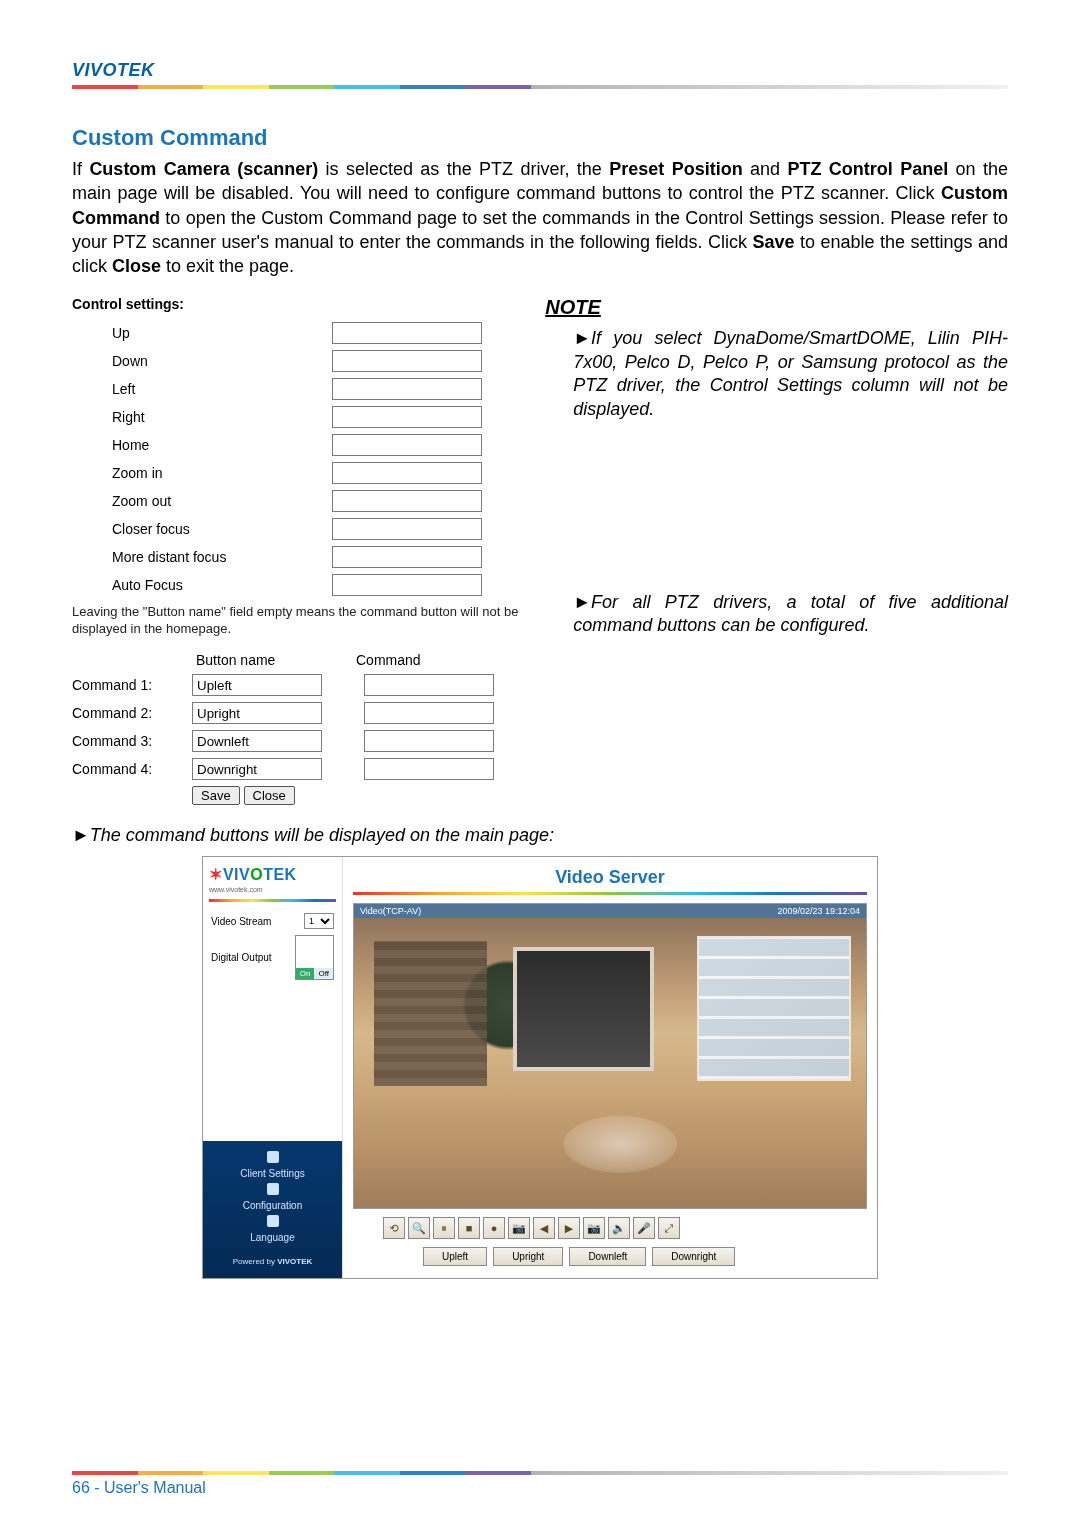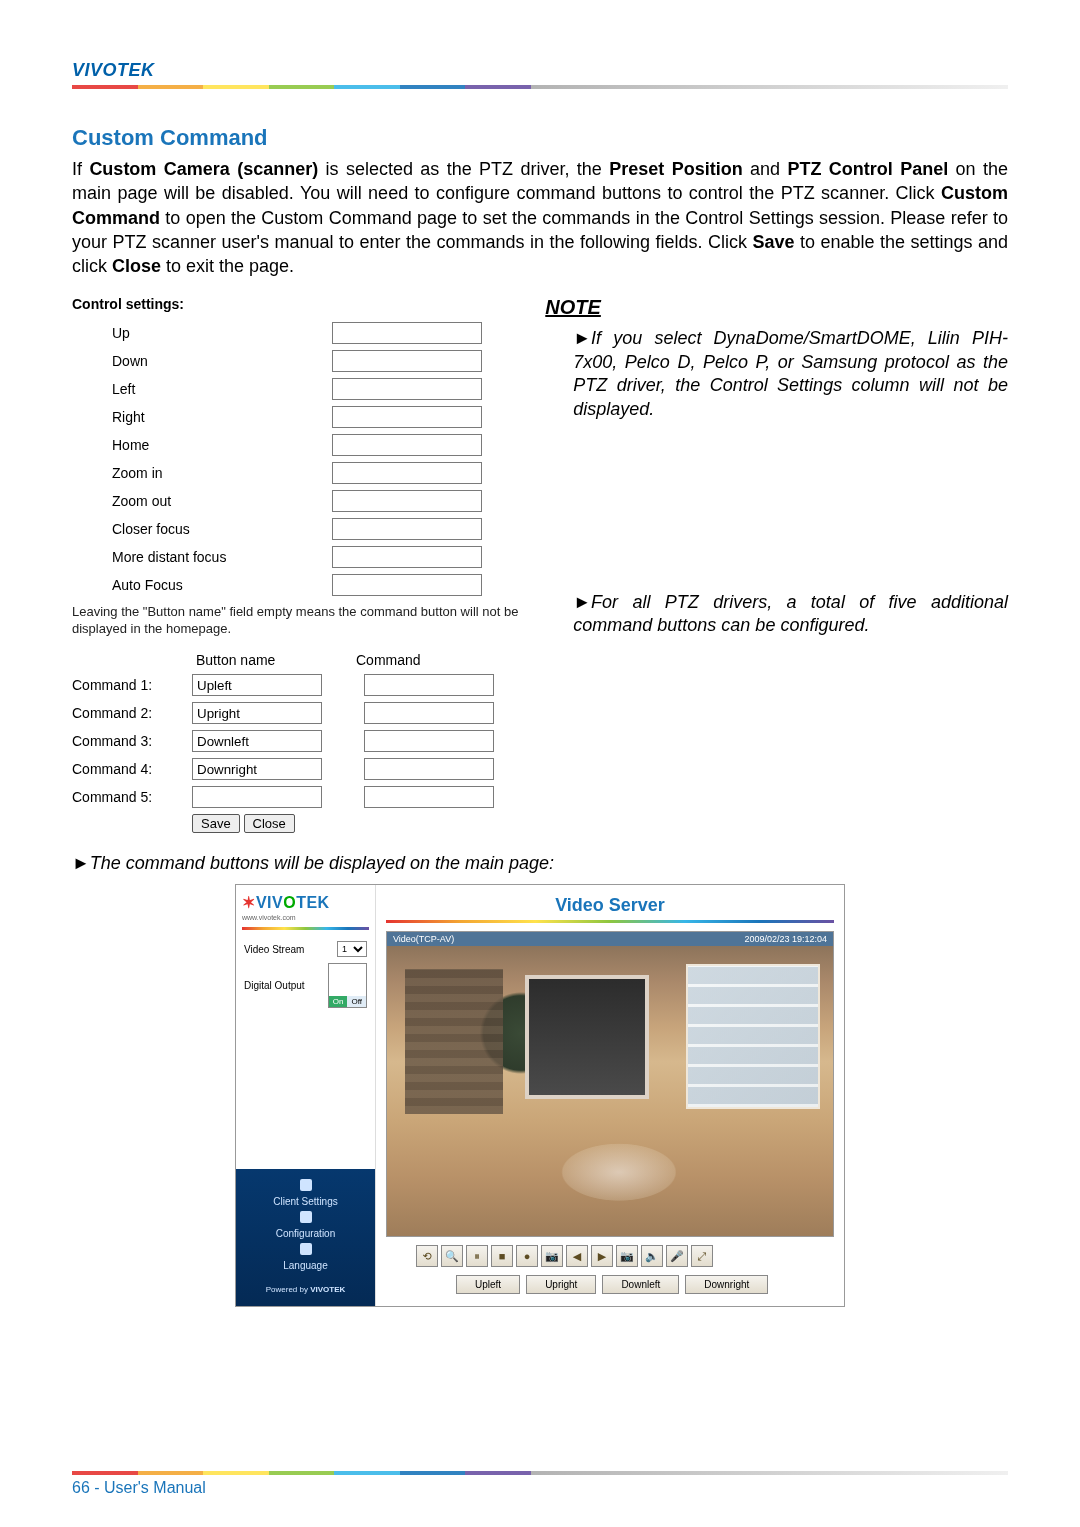--- a/index.html
+++ b/index.html
@@ -149,21 +149,21 @@
   .note-body .arrow { font-style: normal; }
   .note-spacer { height: 170px; }
   .result-line {
     font-style: italic;
     font-size: 18px;
     margin: 20px 0 10px 0;
   }
 
   
   .preview-wrap {
-    width: 610px;
+    width: 676px;
     margin: 0 auto;
     border: 1px solid #999;
     background: #fff;
     font-size: 11px;
   }
   .preview-inner { display: flex; }
   .pv-left {
     width: 140px;
     background: #fff;
     border-right: 1px solid #ddd;
@@ -386,25 +386,20 @@
           <input class="cmd" value="" style="">
         </div>
         <div class="cmd-row">
           <span class="clabel">Command 3:</span>
           <input class="btnname" value="Downleft" style="">
           <input class="cmd" value="" style="">
         </div>
         <div class="cmd-row">
           <span class="clabel">Command 4:</span>
           <input class="btnname" value="Downright" style="">
-          <input class="cmd" value="" style="">
-        </div>
-        <div class="cmd-row">
-          <span class="clabel">Command 5:</span>
-          <input class="btnname" value="" style="">
           <input class="cmd" value="" style="">
         </div>
 
         <div class="btnbar">
           <button>Save</button>
           <button>Close</button>
         </div>
       </div>
     </div>
 

